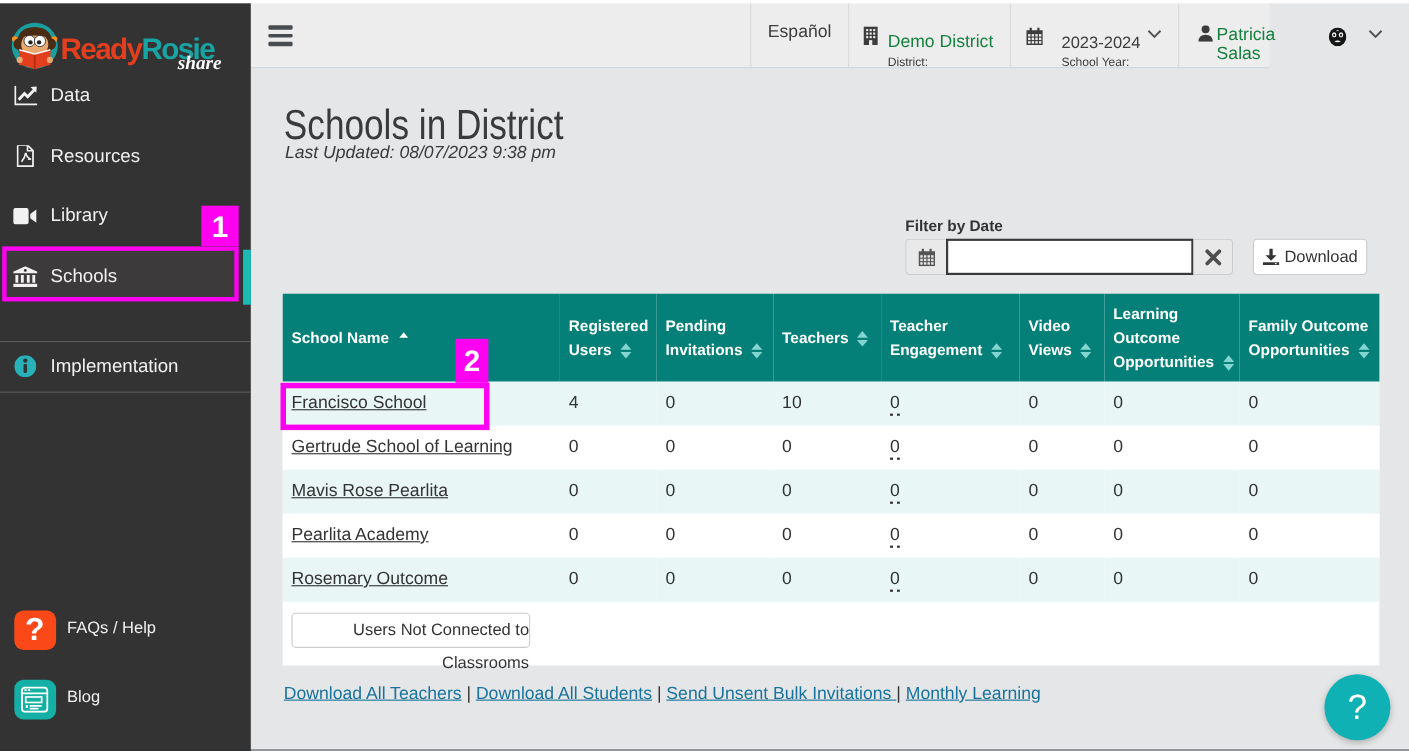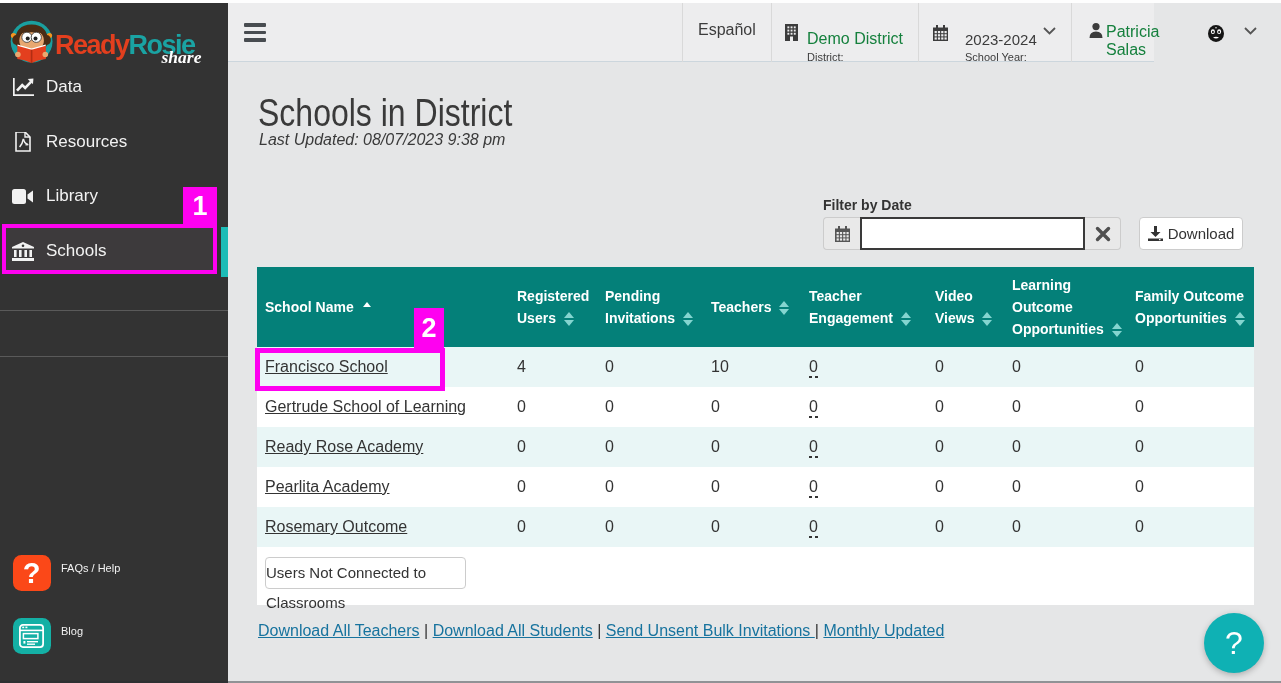--- a/index.html
+++ b/index.html
@@ -13,21 +13,21 @@
 .nav-item .nico { width:24px; margin-left:11px; margin-right:11px; display:flex; justify-content:center; }
 .nav-item .nico svg { fill:#f2f2f2; }
 #schools-hl { position:absolute; left:2px; top:224px; width:215px; height:50px; border:4px solid #fe01f0; background:#3d3a3c; z-index:1; }
 #schools-teal { position:absolute; left:221px; top:227px; width:7px; height:50px; background:#1cbcb6; }
 .nav-top { z-index:2; }
 .badge { position:absolute; background:#fe01f0; color:#fff; font-weight:bold; font-size:27px; text-align:center; line-height:38px; }
 #badge1 { left:183px; top:187px; width:34px; height:37px; }
 #sep1 { position:absolute; left:0; top:310px; width:228px; height:1px; background:#5a5a5a; }
 #sep2 { position:absolute; left:0; top:356px; width:228px; height:1px; background:#5a5a5a; }
 .sq-ic { position:absolute; left:12.5px; width:38px; height:36px; border-radius:8.5px; display:flex; align-items:center; justify-content:center; color:#fff; }
-.bot-label { position:absolute; left:61px; color:#f2f2f2; font-size:11px; }
+.bot-label { position:absolute; left:61px; color:#f2f2f2; font-size:15px; }
 
 
 #topbar { position:absolute; left:228px; top:0; width:926px; height:62px; background:#ededee; border-bottom:1px solid #ccd6dd; }
 #burger { position:absolute; left:16px; top:23px; width:22px; height:19px; }
 #burger div { height:3.6px; background:#484c50; border-radius:1px; margin-bottom:4px; }
 .tsep { position:absolute; top:0; width:1px; height:62px; background:#d9d9d9; }
 .tb-txt { position:absolute; color:#3c3c3c; }
 .tb-small { font-size:11px; color:#3c3c3c;margin-top:36px; }
 .tb-big { font-size:16px; color:#15803d; }
 
@@ -50,21 +50,21 @@
 tbody tr:nth-child(odd) { background:#e9f6f6; }
 tbody tr:nth-child(even) { background:#fff; }
 a.sch { color:#333; text-decoration:underline; }
 .te0 { color:#333; position:relative; } .te0::after { content:""; position:absolute; left:0; top:100%; margin-top:1px; width:9px; height:2px; background:repeating-linear-gradient(90deg,#333 0 3px,transparent 3px 6px); }
 .nw { white-space:nowrap; }
 .sort { display:inline-block; vertical-align:middle; margin-left:4px; width:11px; }
 .sort i { display:block; width:0; height:0; border-left:5.5px solid transparent; border-right:5.5px solid transparent; }
 .su { border-bottom:6px solid #84d5d0; margin-bottom:2px; }
 .sd { border-top:6px solid #84d5d0; }
 .asc { display:inline-block; vertical-align:middle; margin-left:5px; margin-bottom:7px; width:0; height:0; border-left:4.5px solid transparent; border-right:4.5px solid transparent; border-bottom:5.5px solid #fff; }
-#uncbtn { position:absolute; left:8px; top:290px; width:201px; height:32px; background:#fff; border:1px solid #ccc; border-radius:4px; font-size:15px; color:#333; text-align:left; line-height:30px; }
+#uncbtn { position:absolute; left:8px; top:290px; width:217px; height:32px; background:#fff; border:1px solid #ccc; border-radius:4px; font-size:15px; color:#333; text-align:right; line-height:30px; }
 
 #links { position:absolute; left:30px; top:559px; font-size:16px; color:#333; }
 #links a { color:#17739e; text-decoration:underline;margin-top:18px; }
 
 #fab { position:absolute; left:1204px; top:613px; width:60px; height:60px; border-radius:50%; background:#0fb1b4; color:#fff; font-size:32px; display:flex; align-items:center; justify-content:center; box-shadow:0 2px 6px rgba(0,0,0,0.25); }
 #bstrip { position:absolute; left:0; top:681px; width:1281px; height:2px; background:rgba(40,44,48,0.45); }
 </style>
 </head>
 <body>
 
@@ -223,21 +223,21 @@
             <td><a class="sch">Gertrude School of Learning</a></td>
             <td>0</td>
             <td>0</td>
             <td>0</td>
             <td><span class="te0">0</span></td>
             <td>0</td>
             <td>0</td>
             <td>0</td>
           </tr>
         <tr>
-            <td><a class="sch">Ready Rose Academy</a></td>
+            <td><a class="sch">Mavis Rose Pearlita</a></td>
             <td>0</td>
             <td>0</td>
             <td>0</td>
             <td><span class="te0">0</span></td>
             <td>0</td>
             <td>0</td>
             <td>0</td>
           </tr>
         <tr>
             <td><a class="sch">Pearlita Academy</a></td>
@@ -257,21 +257,21 @@
             <td><span class="te0">0</span></td>
             <td>0</td>
             <td>0</td>
             <td>0</td>
           </tr>
       </tbody>
     </table>
     <div id="uncbtn">Users Not Connected to Classrooms</div>
   </div>
 
-  <div id="links"><a>Download All Teachers</a> | <a>Download All Students</a> | <a>Send Unsent Bulk Invitations </a>| <a>Monthly Updated</a></div>
+  <div id="links"><a>Download All Teachers</a> | <a>Download All Students</a> | <a>Send Unsent Bulk Invitations </a>| <a>Monthly Learning</a></div>
 </div>
 
 <div id="sidebar">
   <div id="logo">
     <svg width="200" height="52" viewBox="0 0 200 52">
       <circle cx="21.6" cy="22.6" r="20.9" fill="#1a9f9f"></circle>
 
       <circle cx="3.5" cy="16.5" r="2.6" fill="#f7941d"></circle>
       <circle cx="39.5" cy="16.5" r="2.6" fill="#f7941d"></circle>
       <ellipse cx="6.5" cy="21" rx="4.2" ry="5" fill="#4a2c15"></ellipse>
@@ -327,20 +327,27 @@
           <rect x="17.4" y="8" width="2.6" height="7" fill="#f2f2f2"></rect>
           <rect x="0" y="16" width="22" height="3" fill="#f2f2f2"></rect>
           <circle cx="11" cy="3.8" r="1.3" fill="#333"></circle>
         </svg>
   </span>Schools</div>
   <div id="schools-teal"></div>
   <div id="schools-hl"></div>
   <div class="badge" id="badge1">1</div>
   <div id="sep1"></div>
     <div id="sep2"></div>
+  <div class="nav-item" style="top:313px;"><span class="nico">
+    <svg width="20" height="20" viewBox="0 0 20 20">
+          <circle cx="10" cy="10" r="10" fill="#27b2ba"></circle>
+          <rect x="8.4" y="8" width="3.2" height="8" rx="1" fill="#333"></rect>
+          <circle cx="10" cy="4.8" r="2" fill="#333"></circle>
+        </svg>
+  </span>Implementation</div>
   <div class="sq-ic" style="top:555px; background:#fb4818; font-size:29px; font-weight:bold;">?</div>
   <div class="bot-label" style="top:562px;">FAQs / Help</div>
   <div class="sq-ic" style="top:618px; background:#14b0a5;">
     <svg width="25" height="24" viewBox="0 0 25 24">
         <rect x="0.9" y="0.9" width="23.2" height="22.2" rx="3" fill="none" stroke="#fff" stroke-width="1.8"></rect>
         <line x1="1" y1="6.4" x2="24" y2="6.4" stroke="#fff" stroke-width="1.6"></line>
         <rect x="3.2" y="2.6" width="2" height="1.6" fill="#fff"></rect>
         <rect x="6.4" y="2.6" width="2" height="1.6" fill="#fff"></rect>
         <rect x="4.4" y="9.6" width="14.5" height="5" fill="none" stroke="#fff" stroke-width="1.5"></rect>
         <rect x="4.4" y="17" width="2" height="2.6" fill="#fff"></rect>

